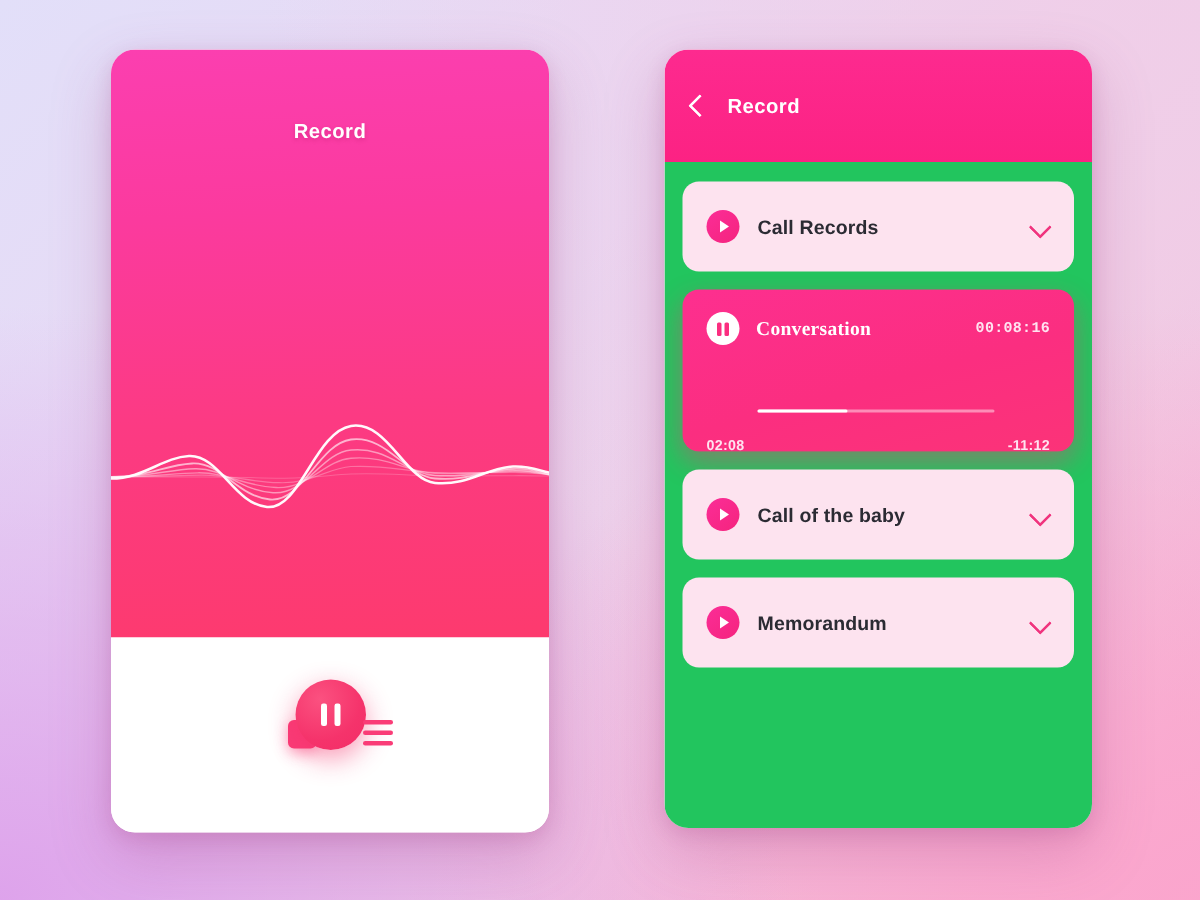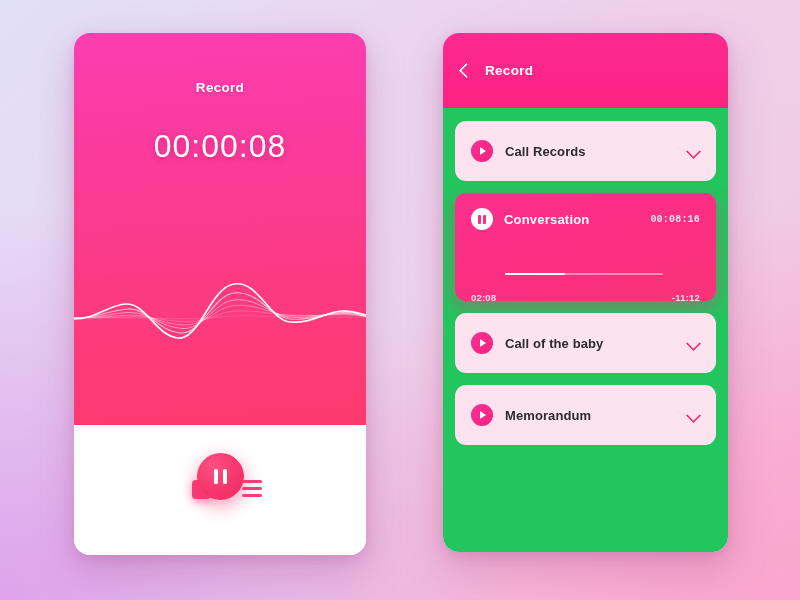--- a/index.html
+++ b/index.html
@@ -115,21 +115,21 @@
     height:108px; padding:15px 16px 12px;
     background:linear-gradient(165deg,#fd2f8f 0%, #fb2e80 55%, #fb3378 100%);
     box-shadow:0 7px 18px rgba(250,45,125,.42);
   }
   .ec-top { display:flex; align-items:center; }
   .ec-pause {
     width:22px; height:22px; border-radius:50%; background:#fff; flex:none;
     margin-right:11px; display:flex; align-items:center; justify-content:center; gap:2.5px;
   }
   .ec-pause i { display:block; width:2.5px; height:9px; background:#fb2e80; border-radius:1px; }
-  .ec-title { flex:1; color:#fff; font-size:13px; font-weight:700; letter-spacing:.2px; }
+  .ec-title { flex:1; color:#fff; font-size:13px; font-weight:700; letter-spacing:.2px;font-family:Liberation Serif, serif; }
   .ec-dur { color:#ffe3f0; font-size:10px; font-weight:600; letter-spacing:.2px;font-family:Liberation Mono, monospace; }
 
   .ec-prog { display:flex; align-items:center; margin-top:14px; gap:9px; }
   .ec-t { color:#ffe3f0; font-size:9.5px; font-weight:600; flex:none; letter-spacing:.2px;margin-top:48px; }
   .ec-track {
     flex:1; height:2px; background:rgba(255,255,255,.45); border-radius:2px; position:relative;
   }
   .ec-fill { position:absolute; left:0; top:0; height:100%; width:38%; background:#fff; border-radius:2px; }
 
   .ec-actions { display:flex; align-items:center; justify-content:space-between; margin-top:13px; padding:0 2px; }
@@ -139,21 +139,20 @@
 </style>
 </head>
 <body>
 
 <div class="phone" id="phone-left">
 
   <div class="rec-stage">
 
     <div class="rec-title">Record</div>
 
-    <div class="rec-timer">00:00:08</div>
 
     <div class="wave-wrap">
       <svg width="292" height="130" viewBox="0 0 292 130" preserveAspectRatio="none">
         <g fill="none" stroke="#ffffff" stroke-linecap="round">
           <path d="M0,71 C22,71 34,57 52,56 C72,55 82,88 104,90 C126,92 136,40 160,36 C184,32 196,72 216,74 C238,76 250,64 268,63 C280,62.5 286,66 292,67" stroke-width="1.7" opacity="0.97"></path>
           <path d="M0,70 C24,70 36,62 54,61 C74,60 84,83 106,85 C128,87 138,48 160,45 C184,42 196,69 216,71 C238,73 250,65 268,64.5 C280,64 286,67 292,68" stroke-width="1.2" opacity="0.62"></path>
           <path d="M0,70 C26,70 38,65 56,64.5 C76,64 86,79 108,80.5 C130,82 140,54 160,52 C184,49.5 196,67.5 216,69 C238,70.5 250,66 268,65.5 C280,65.2 286,67.5 292,68.5" stroke-width="1" opacity="0.48"></path>
           <path d="M0,70 C28,70 40,67.5 58,67.2 C78,67 88,76 110,77 C132,78 142,59 160,57.5 C184,55.5 196,66.5 216,67.5 C238,68.5 250,66.5 268,66.2 C280,66 286,67.8 292,68.5" stroke-width="0.9" opacity="0.38"></path>
           <path d="M0,70 C30,70 42,69 60,68.8 C80,68.6 90,73 112,73.8 C134,74.6 144,64 160,63 C184,61.8 196,66.5 216,67 C238,67.5 250,67 268,66.9 C280,66.8 286,68 292,68.5" stroke-width="0.8" opacity="0.28"></path>
           <path d="M0,70 C32,70 44,70 62,70 C82,70 92,70.5 114,70.8 C136,71 146,68.5 160,68 C184,67.2 196,69 216,69.2 C238,69.4 250,69.2 268,69.1 C280,69 286,69.3 292,69.4" stroke-width="0.7" opacity="0.2"></path>

